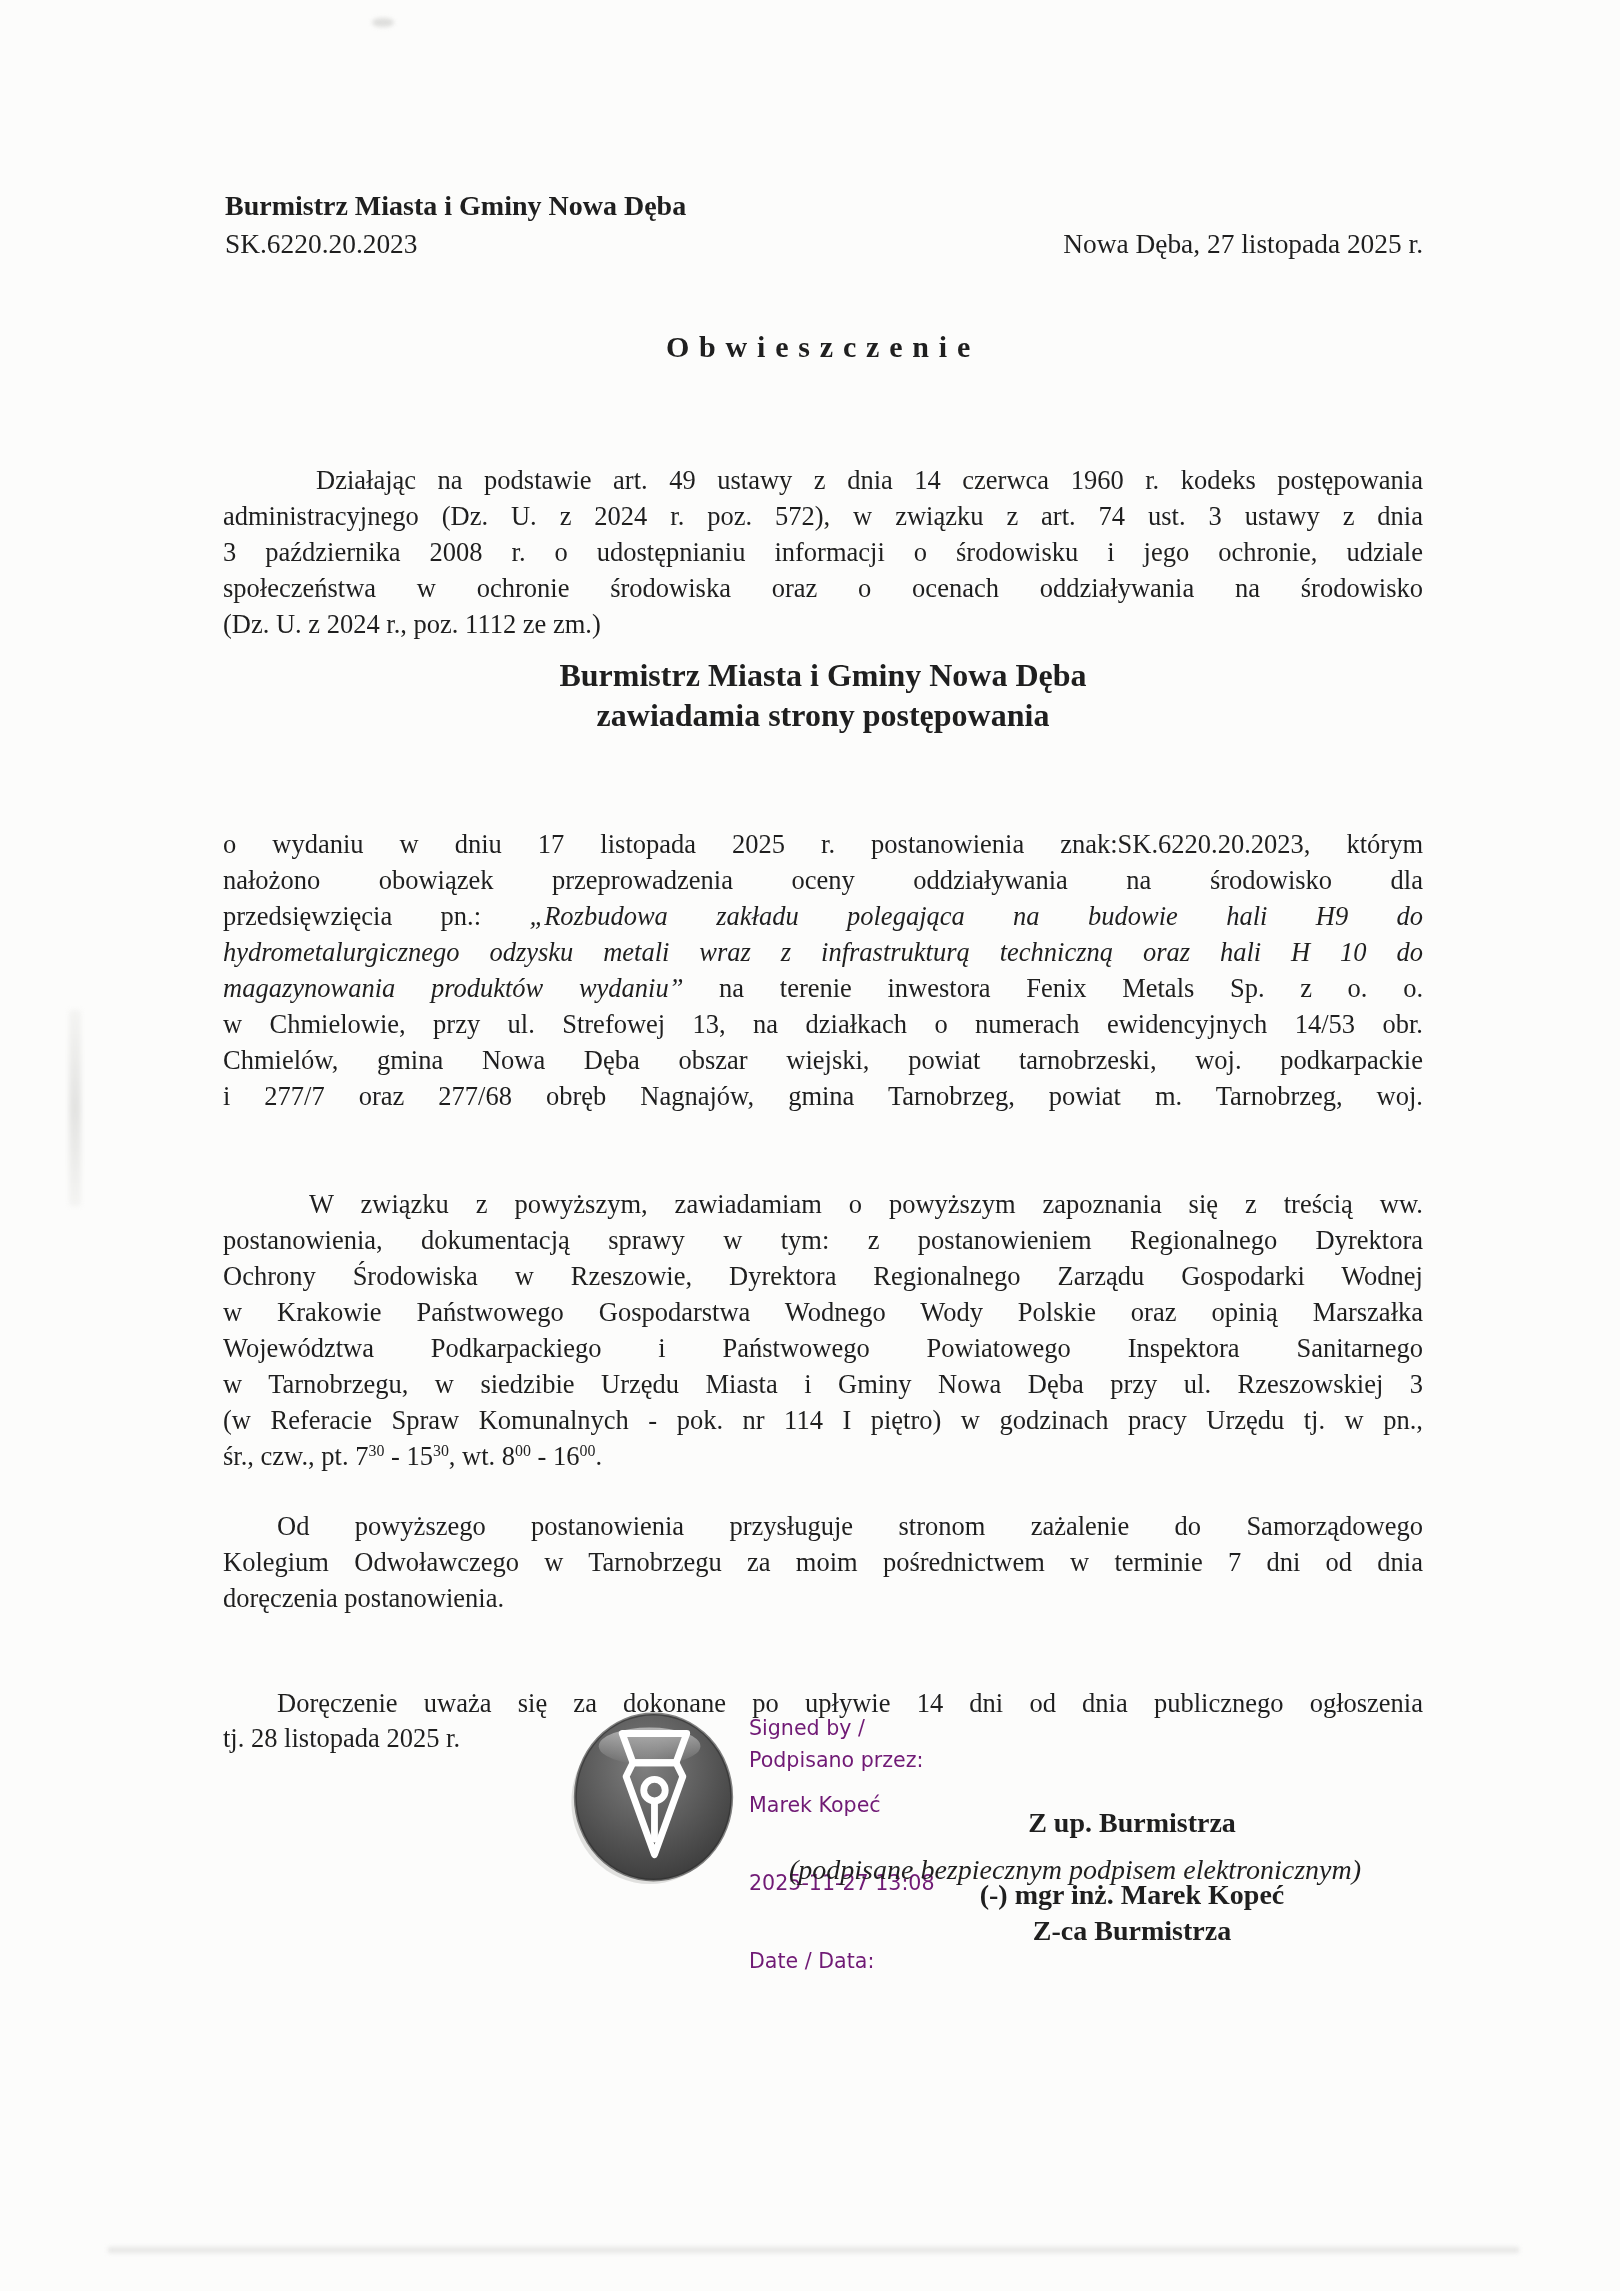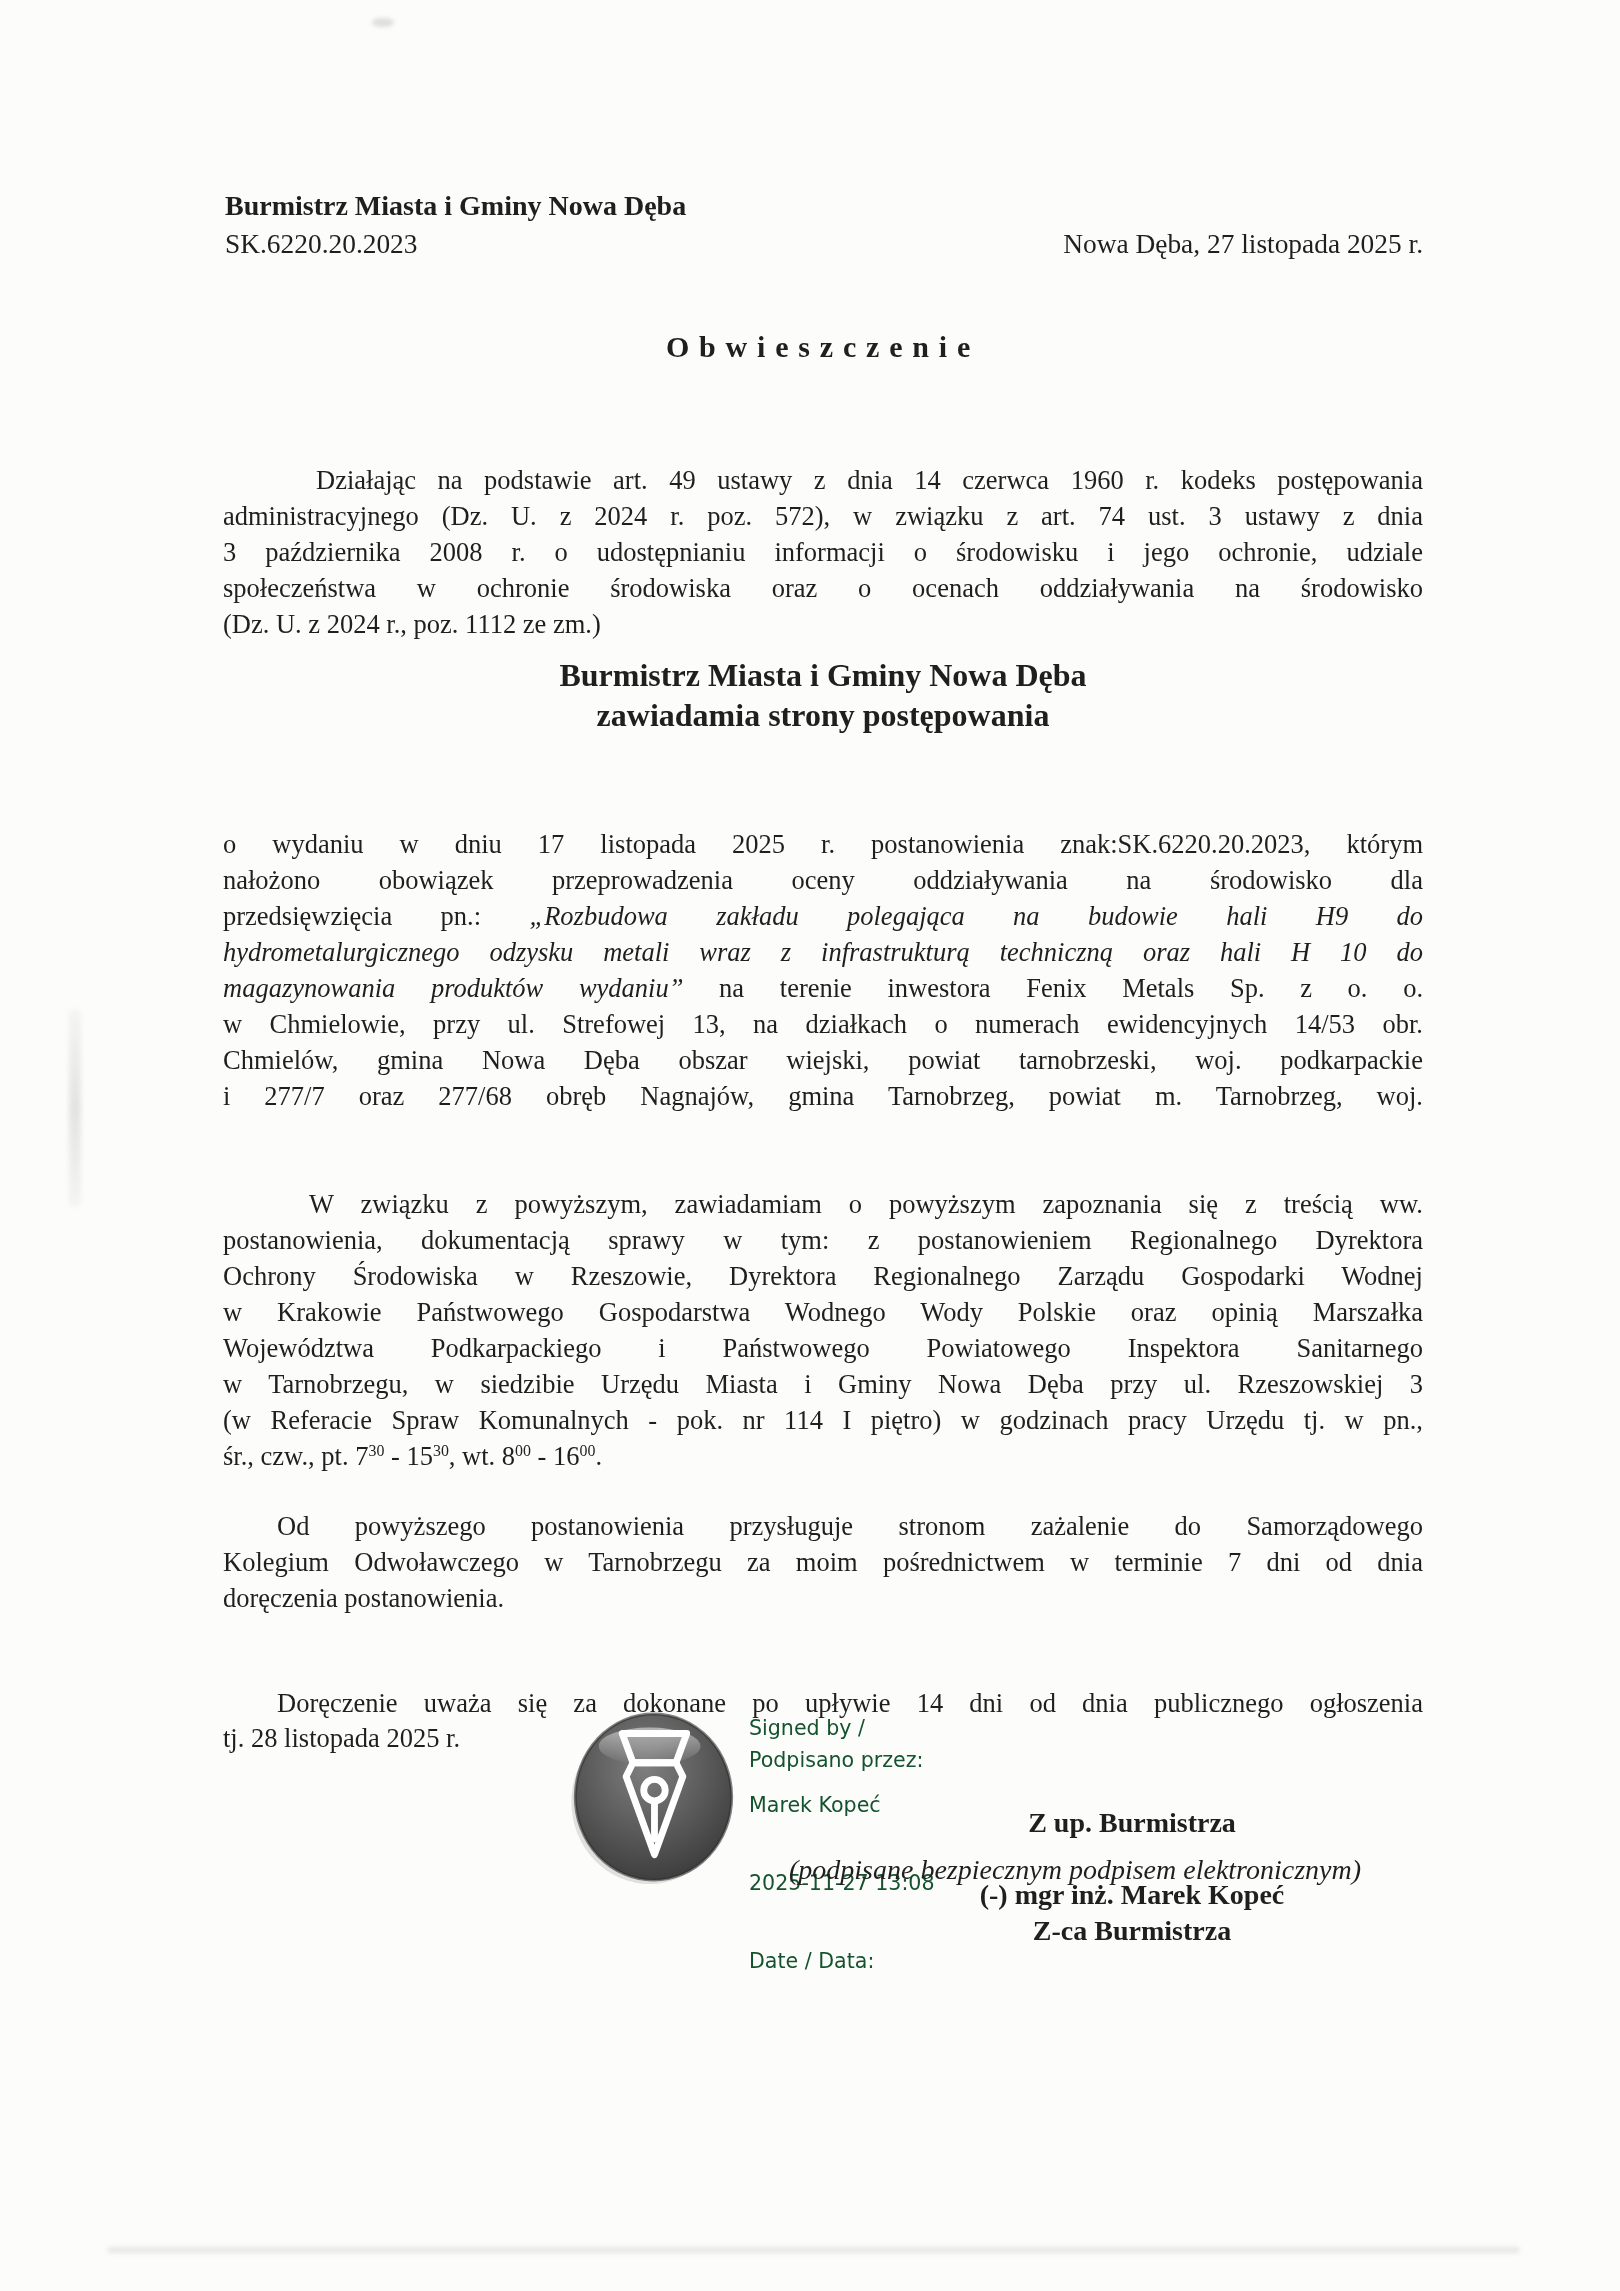--- a/index.html
+++ b/index.html
@@ -42,21 +42,21 @@
   }
   .line{text-align:justify;}
   .line.just{text-align-last:justify;}
   .it{font-style:italic;}
   sup{font-size:0.6em;position:relative;top:-0.55em;vertical-align:baseline;line-height:0;}
   
   .stamp{position:absolute;left:571px;top:1710px;width:165px;height:174px;}
   .sig-note{
     position:absolute;left:749px;
     font-family:"DejaVu Sans", sans-serif;
-    font-size:20.6px;line-height:26.5px;color:#14532d;
+    font-size:20.6px;line-height:26.5px;color:#701a75;
   }
   .sig-right{
     position:absolute;left:936px;width:392px;
     text-align:center;font-weight:bold;font-size:28px;line-height:33px;
   }
   .sig-electronic{
     position:absolute;left:740px;width:670px;
     text-align:center;font-style:italic;font-size:28px;line-height:33px;
   }
   

